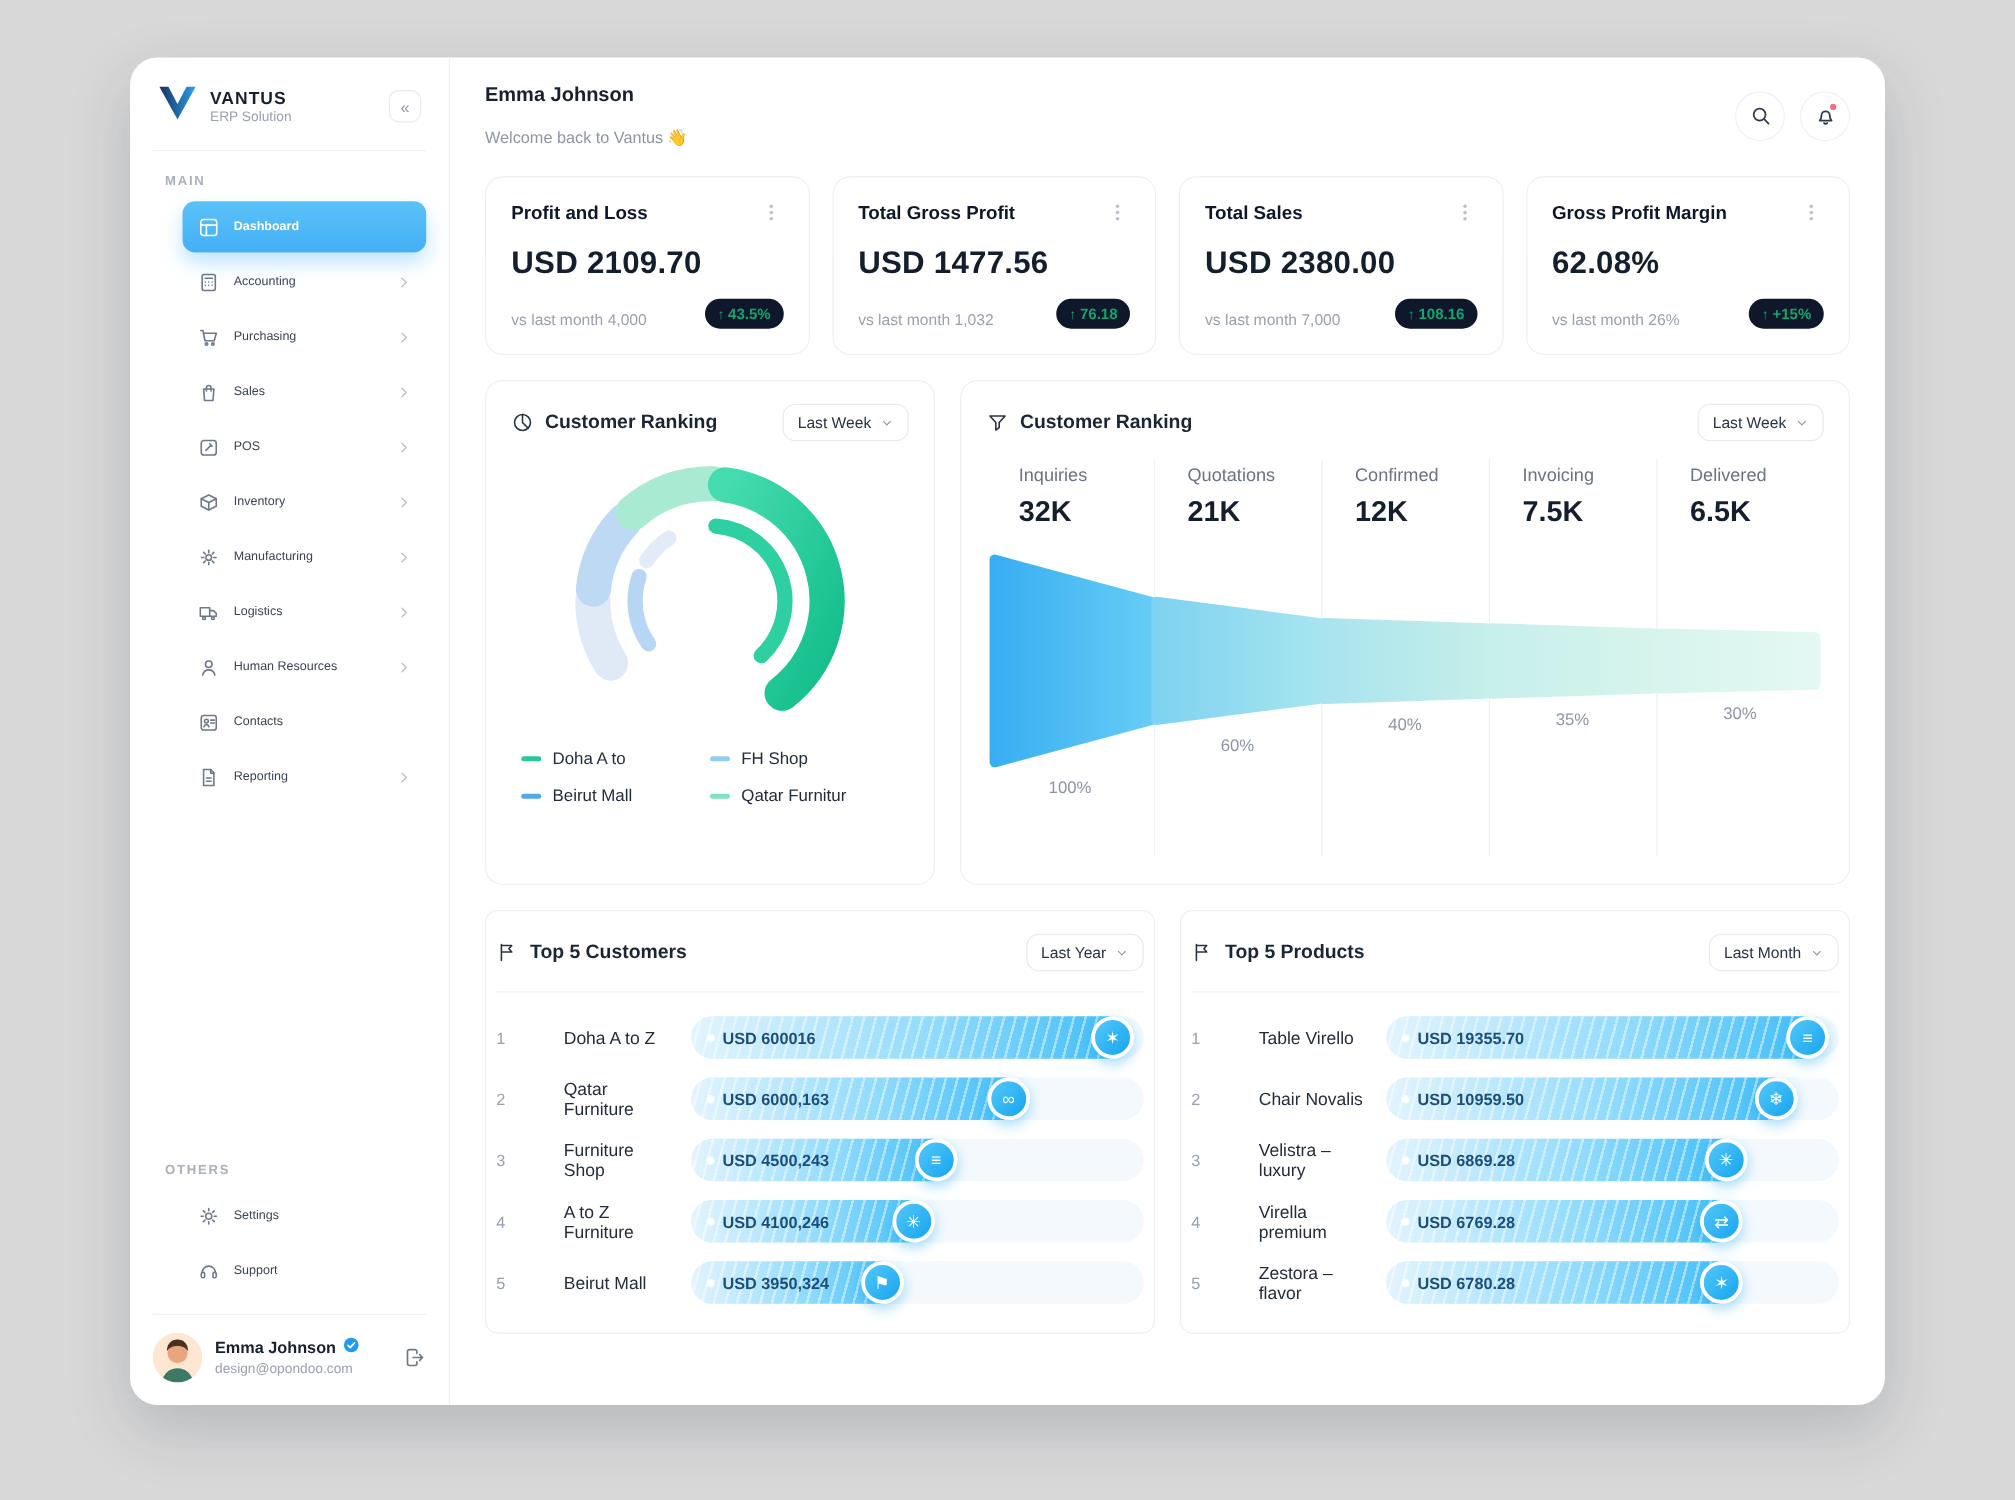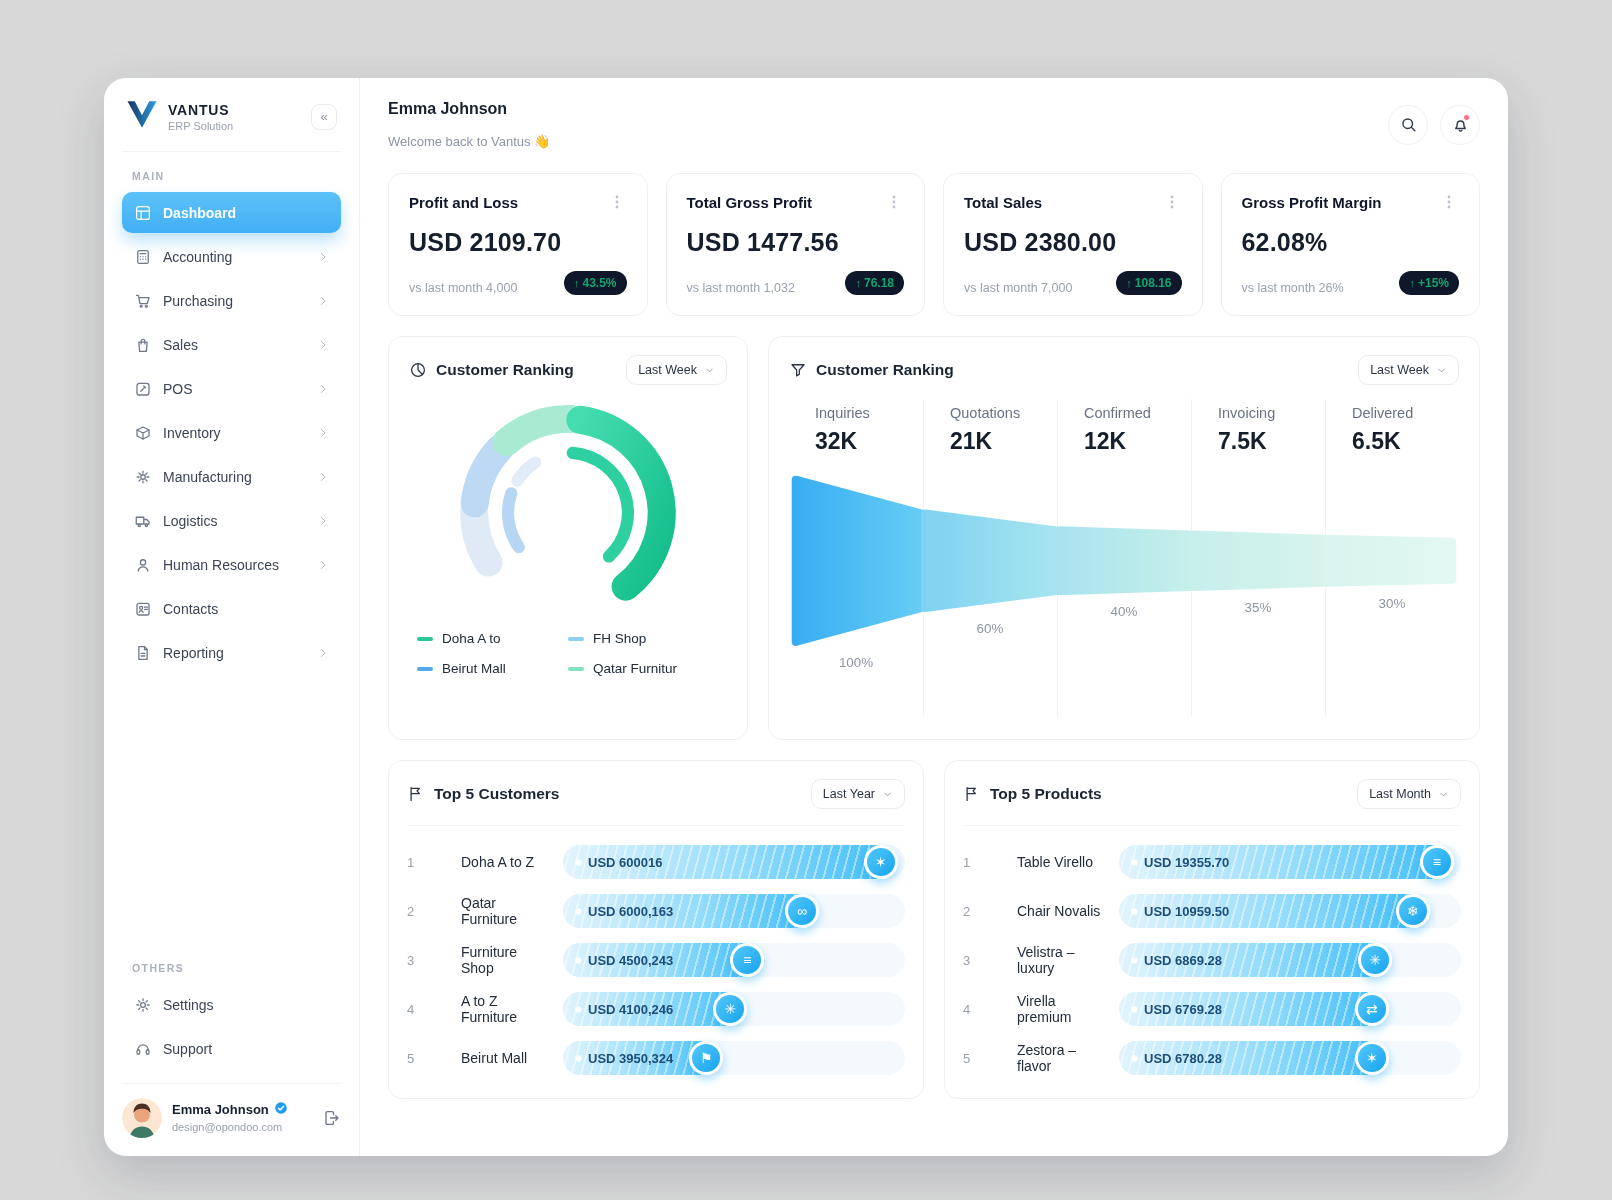--- a/index.html
+++ b/index.html
@@ -5,21 +5,21 @@
   * { margin:0; padding:0; box-sizing:border-box; }
   html,body { width:1612px; height:1200px; }
   body {
     background:#d8d8d8;
     font-family:"Liberation Sans", sans-serif;
     color:#1a2433;
     position:relative;
     overflow:hidden;
   }
   .app {
-    position:absolute; left:104px; top:78px;
+    position:absolute; left:104px; top:46px;
     width:1404px; height:1078px;
     background:#ffffff; border-radius:22px;
     box-shadow:0 18px 50px rgba(30,40,60,.18);
     display:flex; overflow:hidden;
   }
   
   .sidebar {
     width:256px; flex:0 0 256px;
     border-right:1px solid #eef1f5;
     display:flex; flex-direction:column;
@@ -32,21 +32,21 @@
     margin-left:auto; width:26px; height:26px; border-radius:8px;
     border:1px solid #e7ebf0; background:#fff; color:#8d95a3;
     font-size:13px; cursor:pointer; display:flex; align-items:center; justify-content:center;
   }
   .collapse-btn::before { content:"«"; }
   .section-label { font-size:10.5px; letter-spacing:1.4px; color:#aab1bd; font-weight:700; margin:18px 10px 10px; }
   .menu { display:flex; flex-direction:column; gap:3px; }
   .mi {
     display:flex; align-items:center; gap:11px;
     height:41px; padding:0 12px; border-radius:10px;
-    font-size:14px; color:#3c4454; cursor:pointer;
+    font-size:10px; color:#3c4454; cursor:pointer;margin-left:24px;
   }
   .mi-ic { display:flex; color:#6f7889; }
   .mi-ic svg, .chev svg { display:block; }
   .mi-ic svg { width:18px; height:18px; fill:none; stroke:currentColor; stroke-width:1.7; stroke-linecap:round; stroke-linejoin:round; }
   .chev { margin-left:auto; color:#b4bbc6; display:flex; }
   .chev svg { width:12px; height:12px; fill:none; stroke:currentColor; stroke-width:2; stroke-linecap:round; stroke-linejoin:round; }
   .mi.active {
     background:linear-gradient(180deg,#5cc1f8,#42b0f5);
     color:#ffffff; font-weight:600;
     box-shadow:0 8px 16px rgba(66,176,245,.35);
@@ -113,21 +113,21 @@
   .funnel-wrap { position:relative; height:318px; margin:14px 20px 0; }
   .funnel-cols { position:absolute; inset:0; display:grid; grid-template-columns:repeat(5,1fr); }
   .fcol { padding:6px 0 0 26px; border-left:1px solid #eef1f5; }
   .fcol:first-child { border-left:none; }
   .f-label { font-size:14.5px; color:#6a7382; }
   .f-value { font-size:23px; font-weight:700; color:#141e2c; margin-top:7px; }
   #funnel-svg { position:absolute; left:0; right:0; top:76px; width:100%; }
   .fpct { font-size:20px; fill:#8d95a3; }
   
   .bottom-row { display:grid; grid-template-columns:1fr 1fr; gap:20px; }
-  .list-card { padding:18px 18px 22px; }
+  .list-card { padding:18px 8px 22px;border-radius:10px; }
   .list-head { display:flex; align-items:center; gap:9px; padding-bottom:16px; border-bottom:1px solid #f1f4f7; margin-bottom:18px; }
   .rows { display:flex; flex-direction:column; gap:13px; }
   .brow { display:grid; grid-template-columns:14px 118px 1fr; gap:12px; align-items:center; height:36px; }
   .brank { font-size:13px; color:#98a0ac; }
   .bname { font-size:14px; color:#222c3a;margin-left:28px; }
   .btrack { position:relative; height:34px; border-radius:18px; background:#f4f9fe; }
   .bfill {
     position:absolute; left:0; top:0; bottom:0; border-radius:18px;
     background:linear-gradient(90deg,#e2f4fe 0%,#91dbfb 55%,#3dbcf8 100%);
   }

